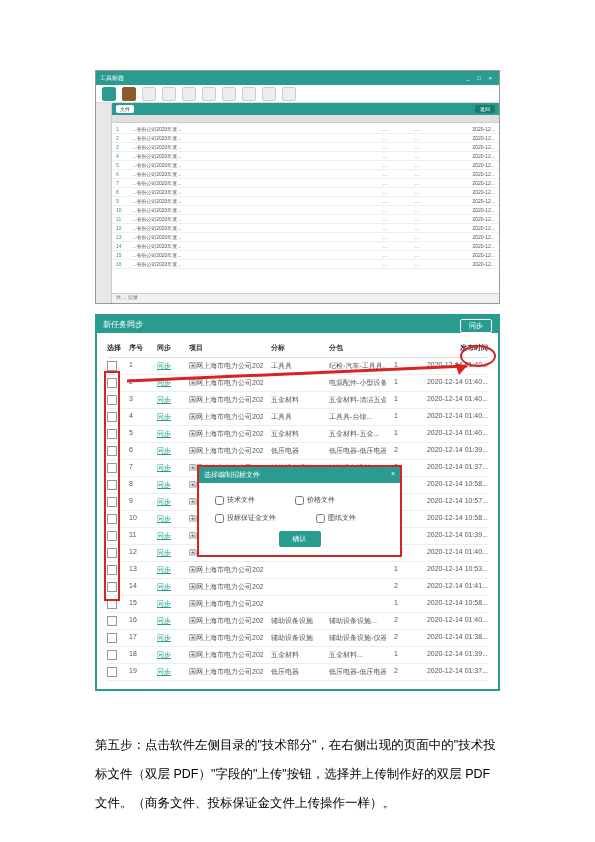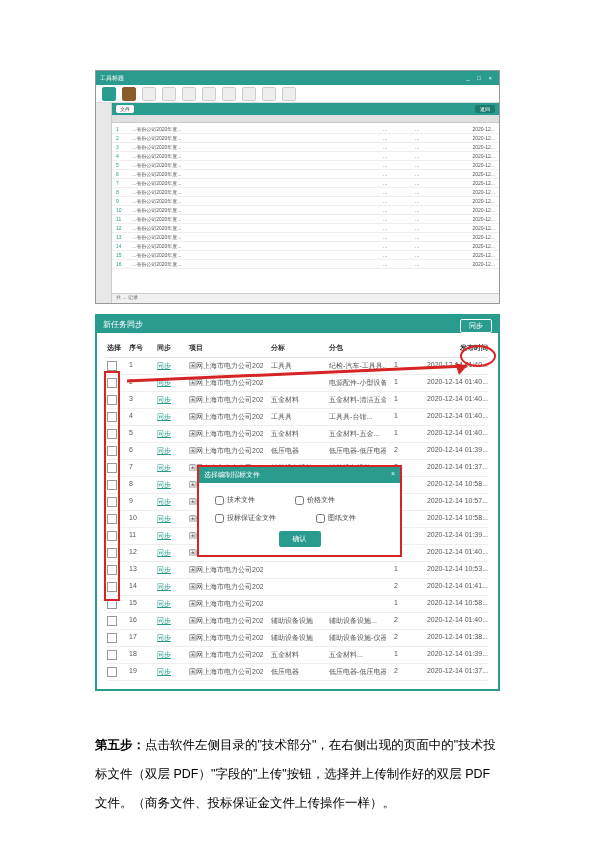--- a/index.html
+++ b/index.html
@@ -68,21 +68,21 @@
     .sub-dialog .sd-title { background:#2a9c8f; color:#fff; font-size:7px; padding:3px 5px; display:flex; justify-content:space-between; }
     .sub-dialog .sd-body { padding:12px 16px 8px; font-size:7px; color:#444; }
     .cbx-row { display:flex; gap:40px; margin-bottom:8px; }
     .cbx-row label { display:flex; align-items:center; gap:3px; cursor:pointer; }
     .cbx-row input { width:9px; height:9px; }
     .sd-btn-row { text-align:center; margin-top:6px; }
     .sd-btn { background:#2a9c8f; color:#fff; border:none; font-size:7px; padding:3px 14px; border-radius:2px; }
 
     
     .instr { margin-top: 40px; font-size: 12.5px; line-height: 2.3; color: #000; }
-    .instr .bold { font-weight: bold; }
+    .instr .bold { font-weight: normal; }
   </style>
 </head>
 <body>
 
 <div class="page">
 
   <div class="app-top">
     <div class="titlebar">
       <span>工具标题</span>
       <span class="ctrls">

